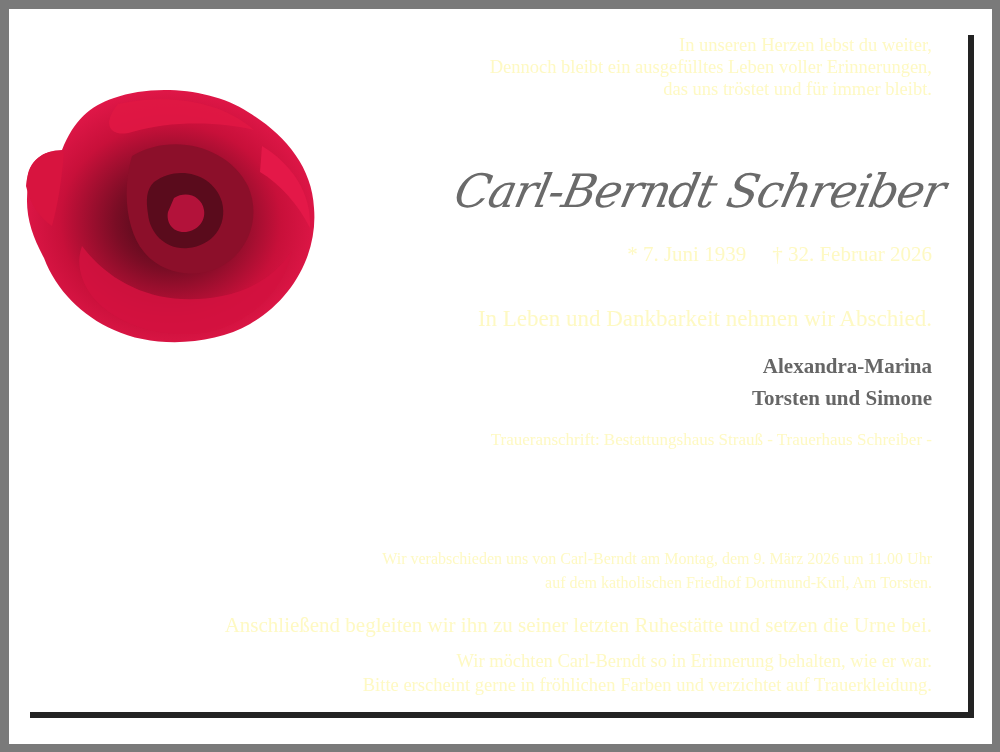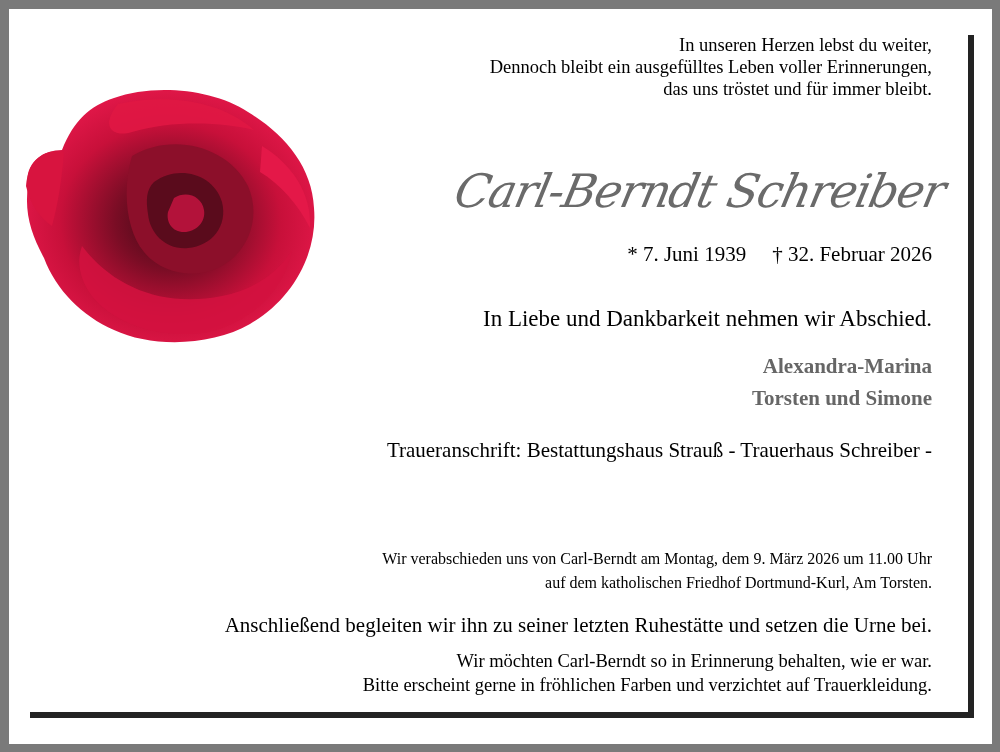--- a/index.html
+++ b/index.html
@@ -32,39 +32,39 @@
       position: absolute;
       left: 22px; top: 86px;
       width: 296px; height: 260px;
     }
     .txt {
       position: absolute;
       right: 68px;
       text-align: right;
       white-space: nowrap;
       font-family: "Liberation Serif", "DejaVu Serif", serif;
-      color: #000000;
+      color: #fef9c3;
     }
     .poem { top: 34px; font-size: 18.5px; line-height: 22px; }
     .name {
       top: 164px;
       right: 62px;
       font-family: "DejaVu Serif", serif;
       font-style: italic;
       font-size: 46px;
       letter-spacing: -1.5px;
       color: #6a6a6a;
       transform: skewX(-12deg);
       transform-origin: right bottom;
     }
     .dates { top: 242px; font-size: 21px; }
     .dates .gap { display: inline-block; width: 26px; }
     .farewell { top: 306px; font-size: 23px; }
     .family { top: 350px; font-size: 21px; line-height: 32px; font-weight: bold; color: #666; }
-    .address { top: 434px; font-size: 21px; line-height: 33px; }
+    .address { top: 423px; font-size: 17px; line-height: 33px; }
     .service { top: 547px; font-size: 16px; line-height: 24px; }
     .burial { top: 593px; font-size: 21px; margin-top: 20px; }
     .remember { top: 649px; font-size: 18.5px; line-height: 24px; }
   </style>
 </head>
 <body>
 
 <div class="card"></div>
 <div class="shadow-v"></div>
 <div class="shadow-h"></div>
@@ -93,21 +93,21 @@
   <div>Dennoch bleibt ein ausgefülltes Leben voller Erinnerungen,</div>
   <div>das uns tröstet und für immer bleibt.</div>
 </div>
 
 <div class="txt name">Carl-Berndt Schreiber</div>
 
 <div class="txt dates">
   <span>* 7. Juni 1939</span><span class="gap"></span><span>† 32. Februar 2026</span>
 </div>
 
-<div class="txt farewell">In Liebe und Dankbarkeit nehmen wir Abschied.</div>
+<div class="txt farewell">In Leben und Dankbarkeit nehmen wir Abschied.</div>
 
 <div class="txt family">
   <div>Alexandra-Marina</div>
   <div>Torsten und Simone</div>
 </div>
 
 <div class="txt address">
   <div>Traueranschrift: Bestattungshaus Strauß - Trauerhaus Schreiber -</div>
 </div>
 

